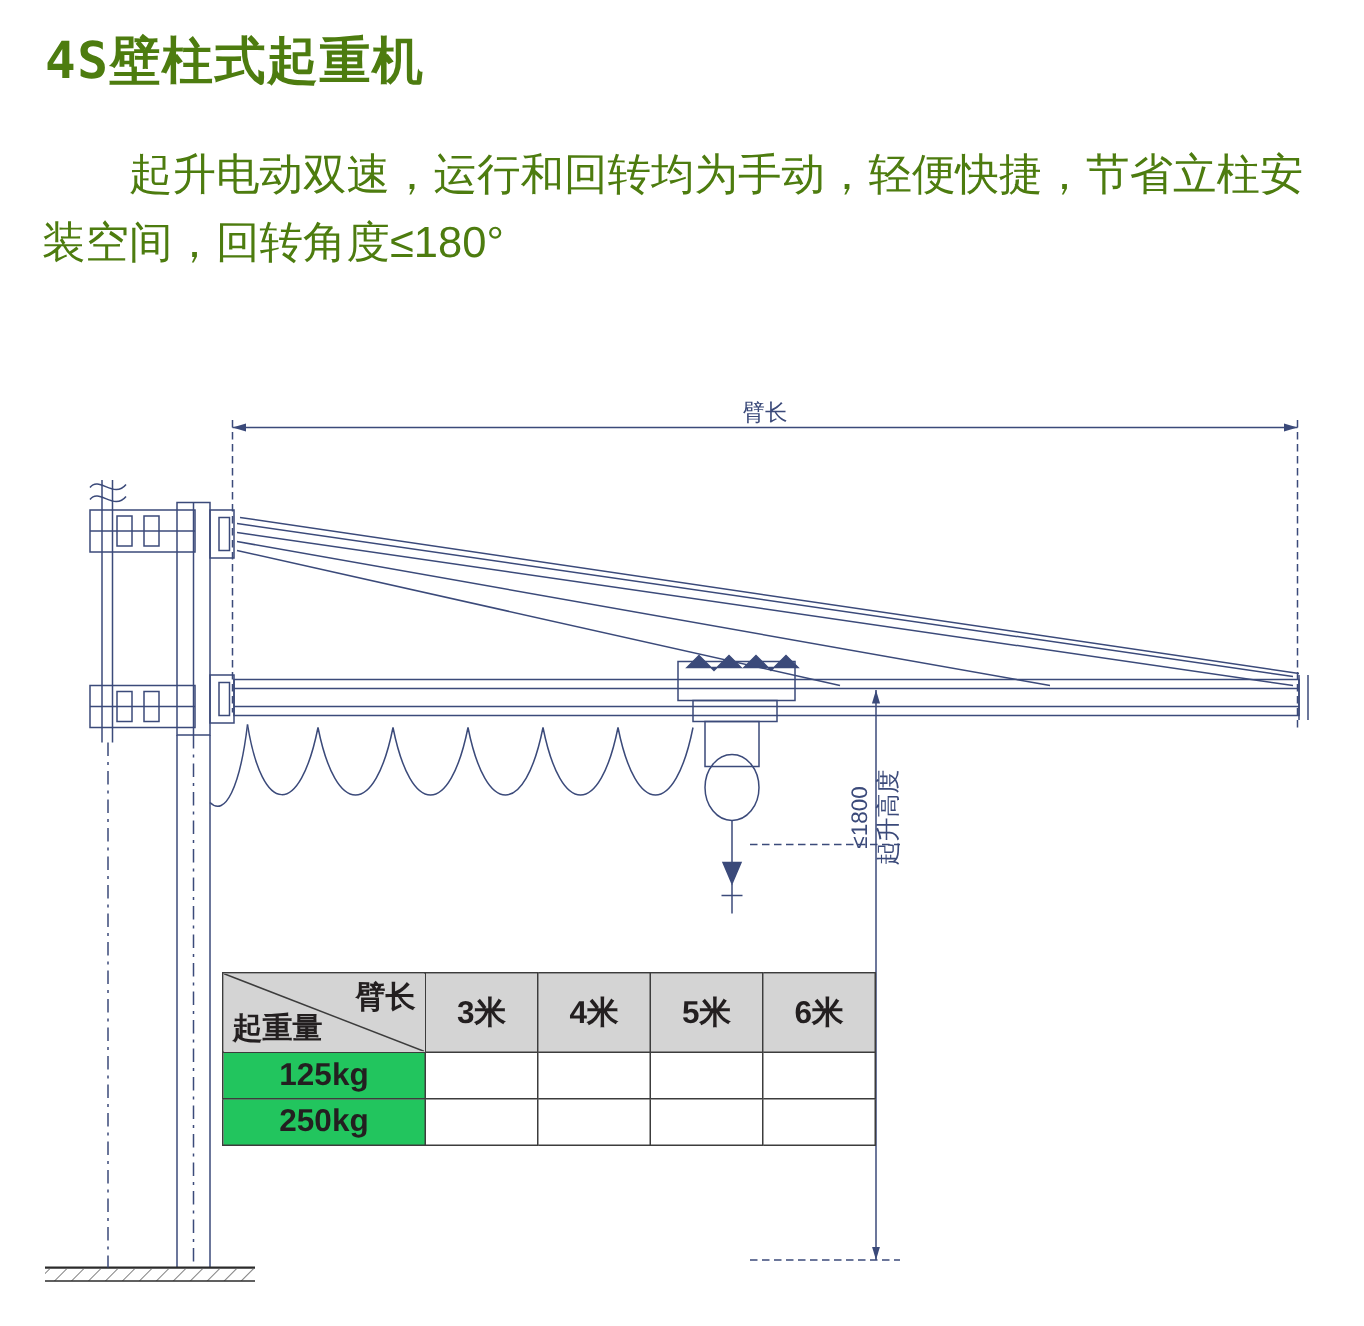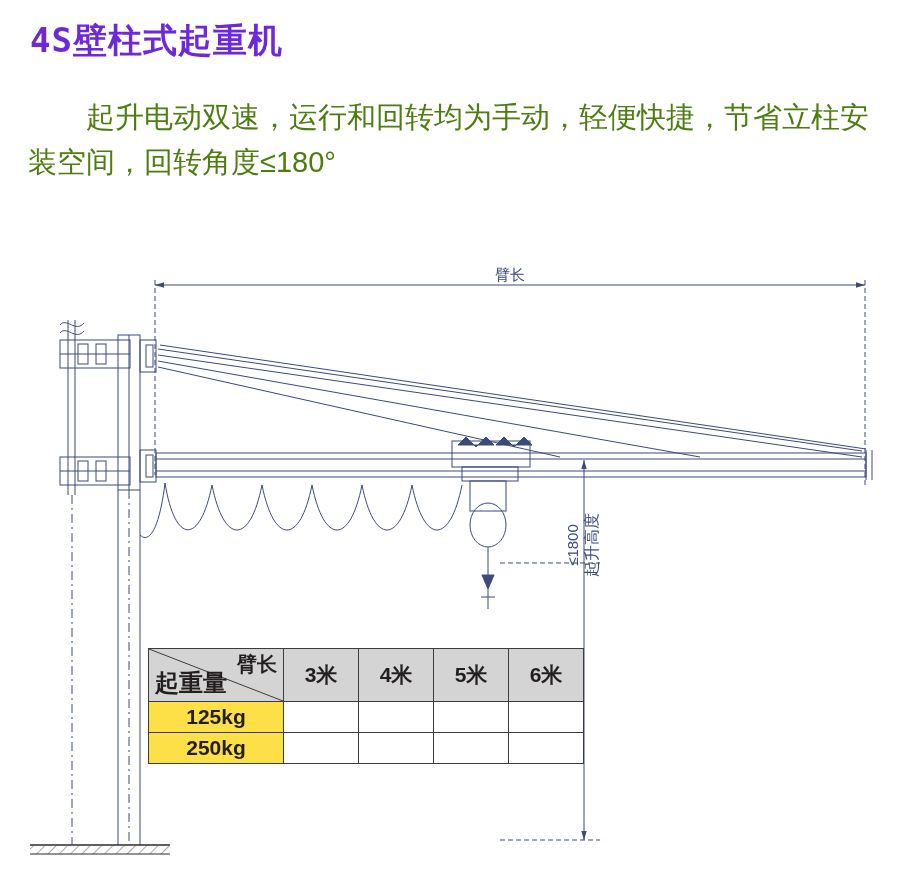--- a/index.html
+++ b/index.html
@@ -20,21 +20,21 @@
     width: 909px;
     height: 884px;
   }
   
   .title {
     position: absolute;
     left: 30px;
     top: 18px;
     font-size: 34px;
     font-weight: bold;
-    color: #6d28d9;
+    color: #4d7c0f;
     letter-spacing: 1px;
     white-space: nowrap;
   }
   .title .code {
     font-family: "DejaVu Sans Mono", monospace;
     font-weight: bold;
   }
   .desc {
     position: absolute;
     left: 28px;
@@ -97,26 +97,26 @@
     position: absolute;
     right: 6px;
     top: 2px;
     font-size: 20px;
     font-weight: bold;
   }
   .corner .lbl-bot {
     position: absolute;
     left: 6px;
     bottom: 2px;
-    font-size: 24px;
+    font-size: 20px;
     font-weight: bold;
   }
   table.spec tbody td.rowhead {
     width: 134px;
-    background: #fde047;
+    background: #22c55e;
   }
   table.spec tbody td.cell {
     background: #ffffff;
   }
 </style>
 </head>
 <body>
 
 <div class="page">
 

